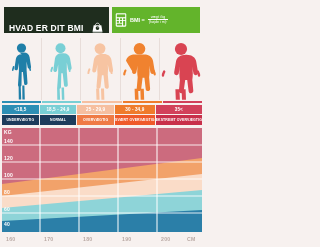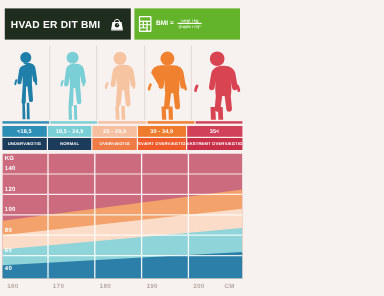--- a/index.html
+++ b/index.html
@@ -7,21 +7,21 @@
     width:204px;height:247px;
     background:#f7f1ef;
     font-family:"Liberation Sans", sans-serif;
     overflow:hidden;
   }
   #page{position:relative;width:204px;height:247px;background:#f7f1ef;}
 
   
   .header{display:flex;height:26px;margin:7px 4px 0 4px;gap:3px;}
   .title-box{
-    flex:0 0 105px;background:#1f2d1e;display:flex;align-items:center;
+    flex:0 0 105px;background:#1f2d1e;display:flex;align-items:flex-end;
     justify-content:space-between;padding:0 5px;box-sizing:border-box;
   }
   .title-text{
     color:#ffffff;font-size:8.5px;font-weight:bold;letter-spacing:.2px;
     white-space:nowrap;
   }
   .scale-icon{width:13px;height:13px;flex:0 0 13px;}
   .formula-box{
     flex:1;background:#63b42b;display:flex;align-items:center;
     padding:0 3px;box-sizing:border-box;gap:3px;

